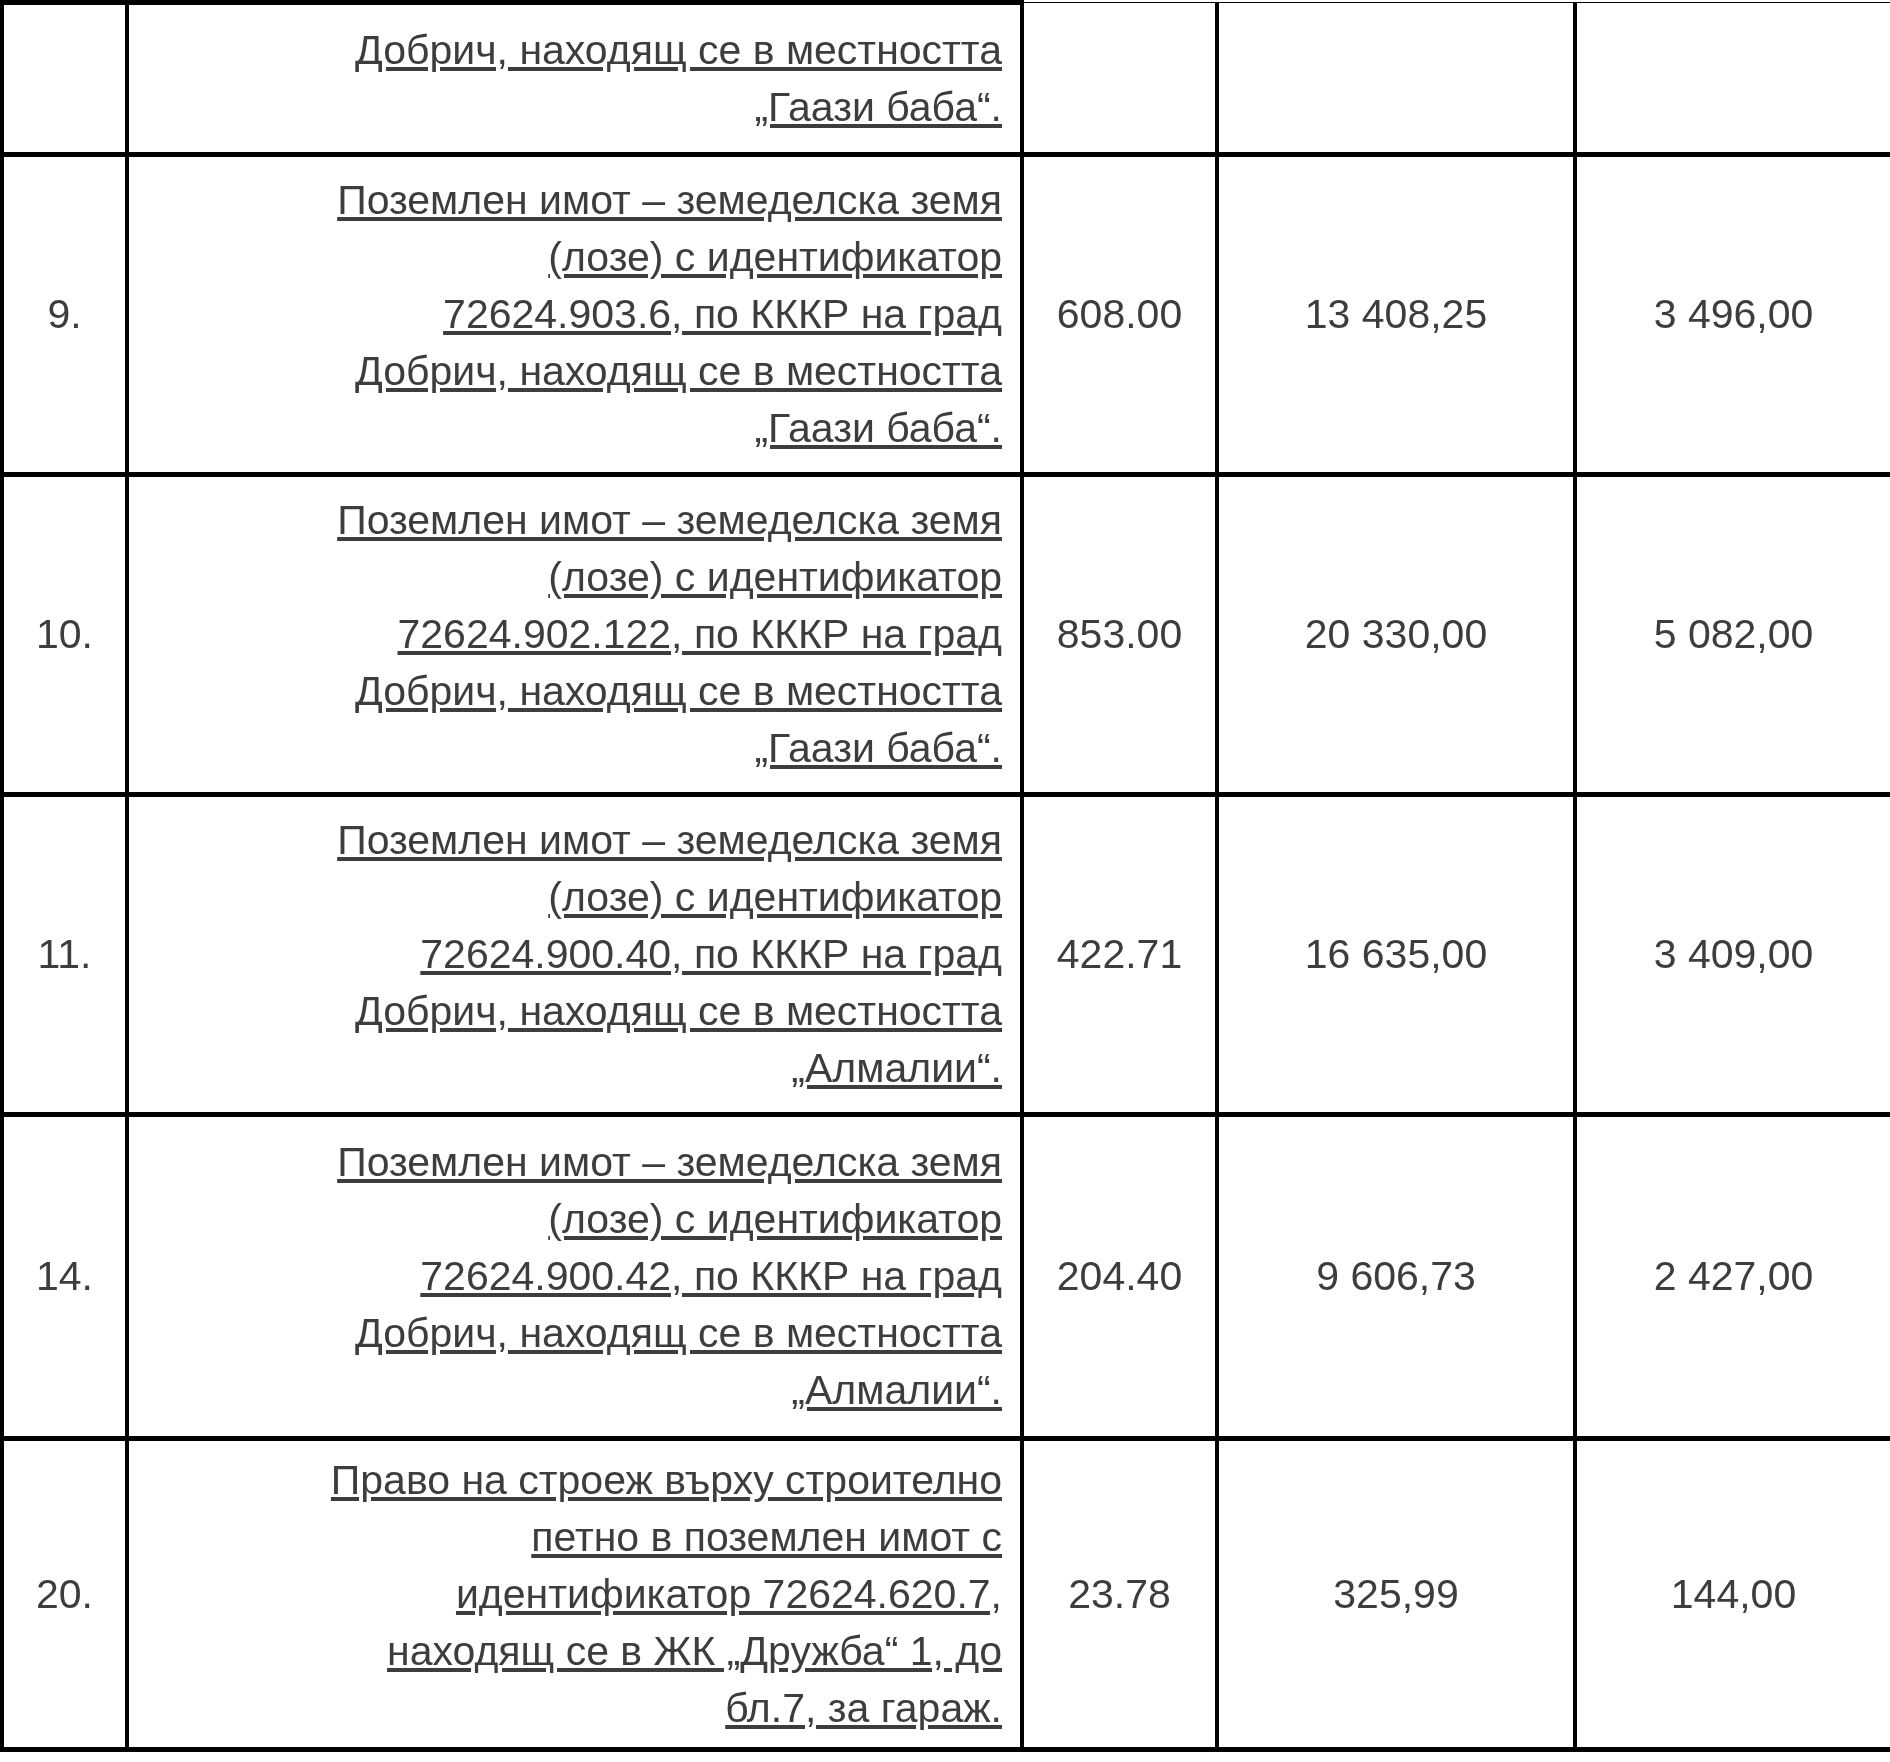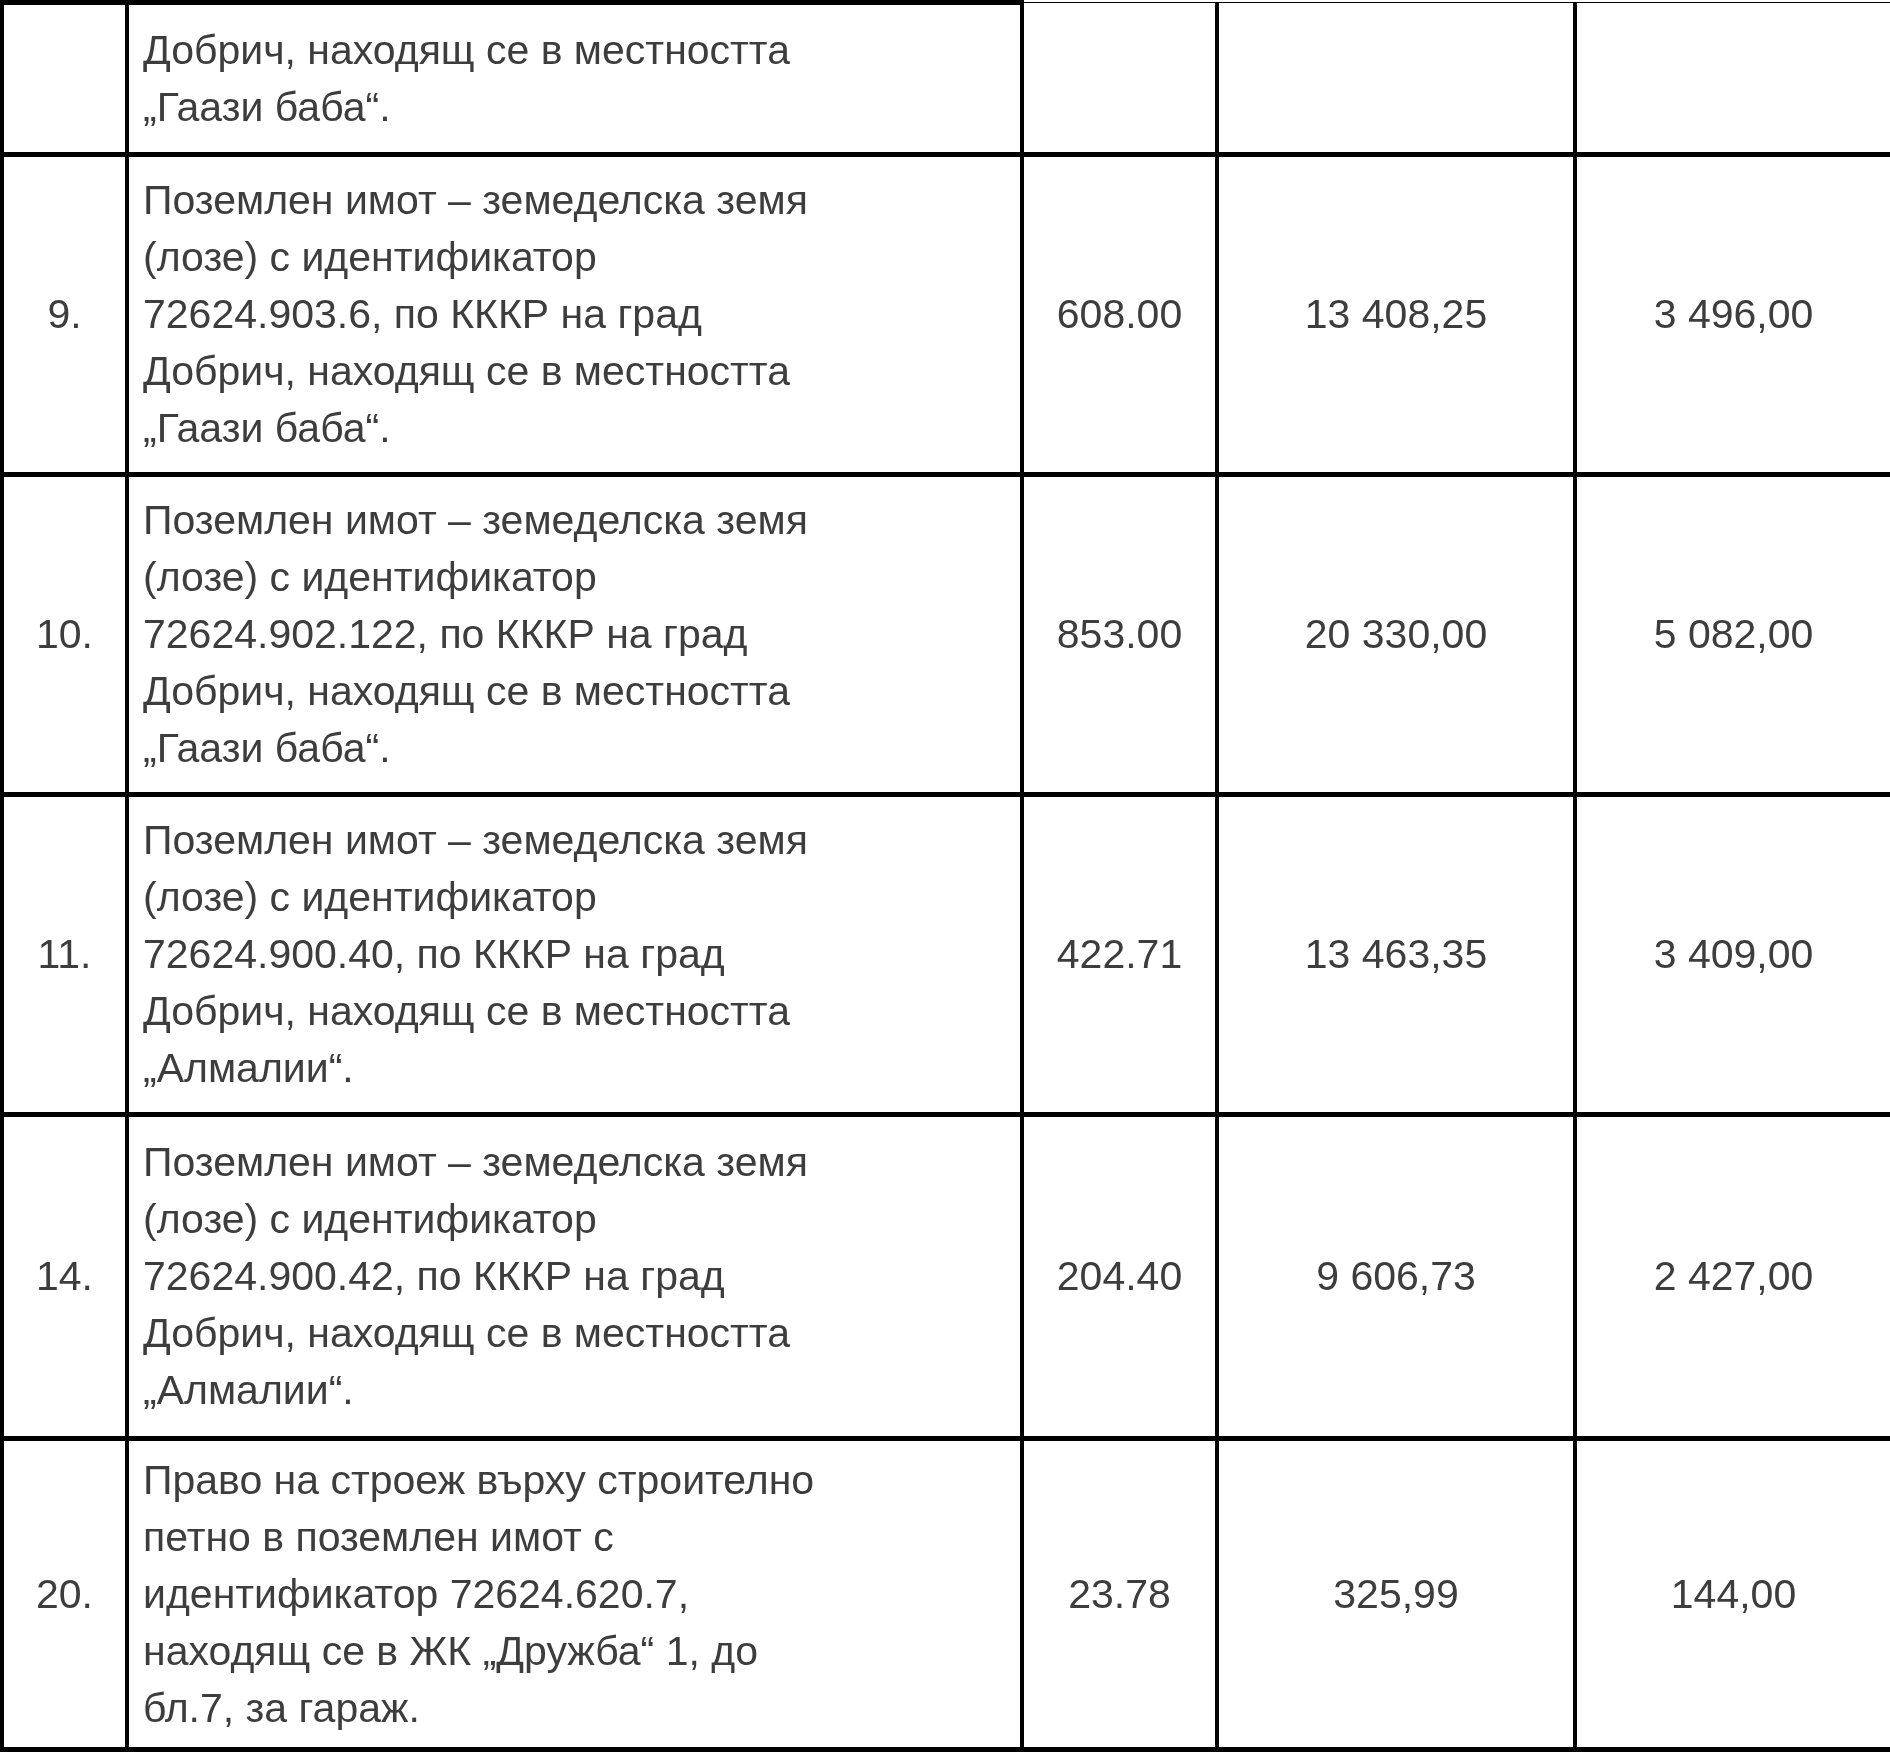--- a/index.html
+++ b/index.html
@@ -23,23 +23,24 @@
     overflow: hidden;
     font-size: 41px;
     line-height: 57px;
     vertical-align: middle;
   }
   .doc-table td.col-num {
     text-align: center;
     padding: 6px 4px;
   }
   .doc-table td.col-desc {
-    text-align: left;
+    text-align: right;
     padding: 10px 18px 10px 14px;
     white-space: pre-line;
+    text-decoration: underline;
   }
   .doc-table td.col-area,
   .doc-table td.col-val1,
   .doc-table td.col-val2 {
     text-align: center;
     padding: 6px 8px;
   }
   
   tr.row-partial td {
     border-top-width: 5px;
@@ -101,21 +102,21 @@
     </tr>
 
     <tr class="row-std">
       <td class="col-num">11.</td>
       <td class="col-desc">Поземлен имот – земеделска земя
 (лозе) с идентификатор
 72624.900.40, по КККР на град
 Добрич, находящ се в местността
 „Алмалии“.</td>
       <td class="col-area">422.71</td>
-      <td class="col-val1">13 463,35</td>
+      <td class="col-val1">16 635,00</td>
       <td class="col-val2">3 409,00</td>
     </tr>
 
     <tr class="row-12">
       <td class="col-num">14.</td>
       <td class="col-desc">Поземлен имот – земеделска земя
 (лозе) с идентификатор
 72624.900.42, по КККР на град
 Добрич, находящ се в местността
 „Алмалии“.</td>

